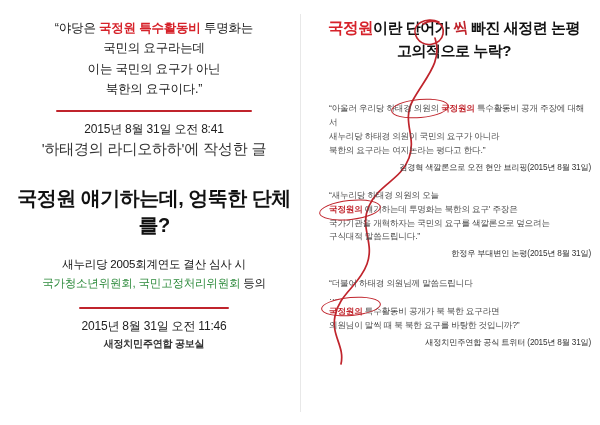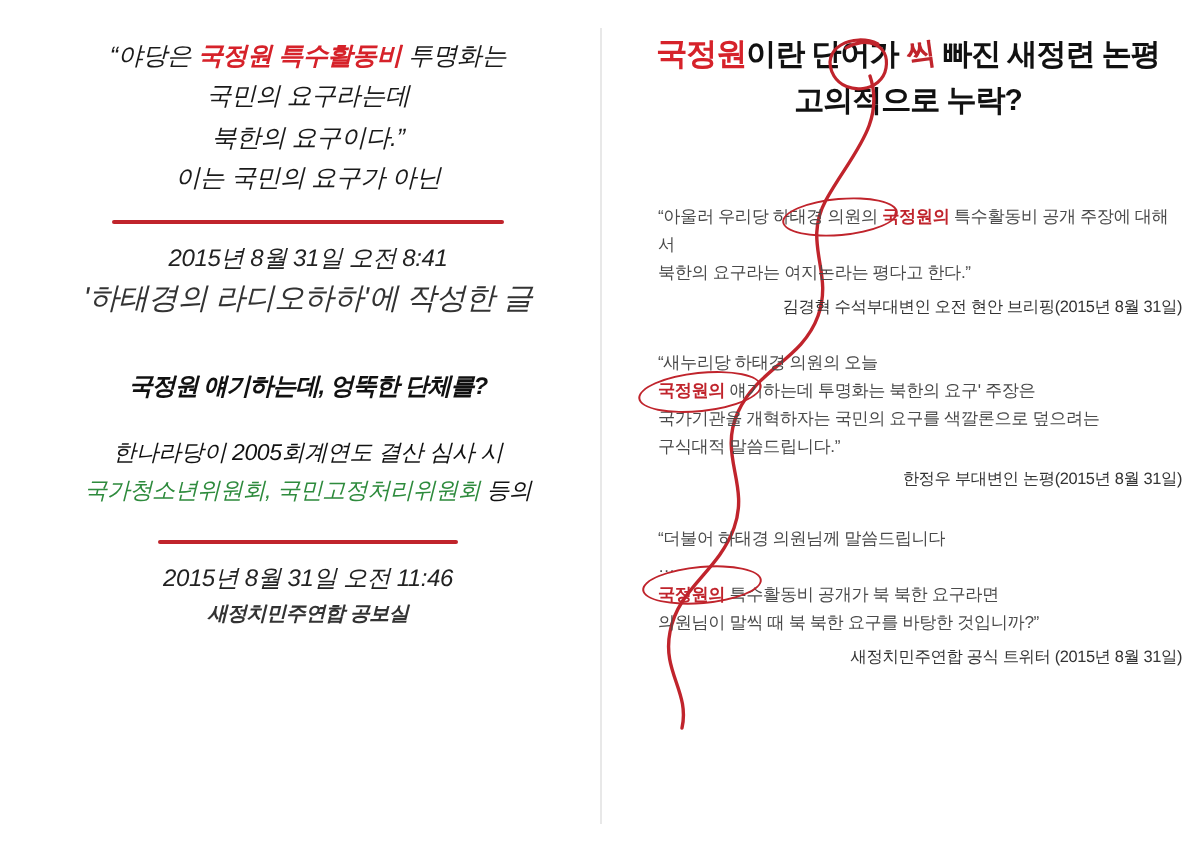--- a/index.html
+++ b/index.html
@@ -21,21 +21,20 @@
     width: 1px; height: 398px;
     background: #e8e8e8;
   }
 
   
   .left-col {
     position: absolute;
     left: 8px; top: 18px;
     width: 292px;
     text-align: center;
-    font-style: italic;
   }
 
   .quote-block {
     color: #1a1a1a;
     font-size: 12.5px;
     line-height: 1.62;
     letter-spacing: -0.2px;
     padding: 0 8px;
   }
   .quote-line { display: block; white-space: nowrap; }
@@ -57,21 +56,21 @@
   }
   .meta-src {
     font-size: 15px;
     color: #333;
     letter-spacing: -0.2px;
   }
   .meta-src.bold { font-weight: bold; font-size: 10px; }
 
   .headline2 {
     margin-top: 26px;
-    font-size: 12px;
+    font-size: 20px;
     font-weight: bold;
     color: #111;
     letter-spacing: -0.5px;
   }
 
   .body2 {
     margin-top: 16px;
     font-size: 11.5px;
     line-height: 1.66;
     color: #111;
@@ -157,33 +156,33 @@
 
   <div class="divider-v"></div>
 
   <div class="left-col">
 
     <div class="quote-block">
       <span class="quote-line">
         <span>“야당은 </span><span class="hl-red">국정원 특수활동비</span><span> 투명화는</span>
       </span>
       <span class="quote-line">국민의 요구라는데</span>
+      <span class="quote-line">이는 국민의 요구가 아닌</span>
       <span class="quote-line">북한의 요구이다.”</span>
-      <span class="quote-line">이는 국민의 요구가 아닌</span>
     </div>
 
     <div class="redline"></div>
 
     <div class="meta-date">2015년 8월 31일 오전 8:41</div>
     <div class="meta-src">'하태경의 라디오하하'에 작성한 글</div>
 
     <div class="headline2">국정원 얘기하는데, 엉뚝한 단체를?</div>
 
     <div class="body2">
-      <span class="b-line">한나라당이 2005회계연도 결산 심사 시</span>
+      <span class="b-line">새누리당 2005회계연도 결산 심사 시</span>
       <span class="b-line"><span class="green">국가청소년위원회, 국민고정처리위원회</span><span> 등의</span></span>
     </div>
 
     <div class="redline short" style="margin-top:14px;"></div>
 
     <div class="meta-date">2015년 8월 31일 오전 11:46</div>
     <div class="meta-src bold">새정치민주연합 공보실</div>
   </div>
 
   <div class="right-col">
@@ -198,23 +197,24 @@
     <svg class="curl" viewBox="0 0 292 410">
       <path d="M118 8 C128 2, 140 6, 138 18 C136 30, 118 32, 112 22 C104 8, 122 0, 134 6" fill="none" stroke="#c0242c" stroke-width="1.6" stroke-linecap="round"></path>
       <path d="M130 22 C138 46, 120 62, 108 84 C96 106, 112 120, 104 142
                C96 164, 74 168, 64 190 C54 212, 70 226, 62 248
                C54 270, 34 278, 30 300 C26 320, 40 330, 36 348" fill="none" stroke="#c0242c" stroke-width="1.7" stroke-linecap="round"></path>
     </svg>
 
     <div class="r-item" style="margin-top:40px;">
       <div class="r-text">
         <span class="tline"><span>“아울러 우리당 하태경 의원의 </span><span class="circ">국정원의</span><span> 특수활동비 공개 주장에 대해서</span></span>
+        <span class="tline">새누리당 하태경 의원이 국민의 요구가 아니라</span>
         <span class="tline">북한의 요구라는 여지논라는 평다고 한다.”</span>
       </div>
-      <div class="r-caption"><span class="src">김경혁 수석부대변인 오전 현안 브리핑(2015년 8월 31일)</span></div>
+      <div class="r-caption"><span class="src">김경혁 색깔론으로 오전 현안 브리핑(2015년 8월 31일)</span></div>
       <div class="oval" style="left:86px; top:-3px; width:58px; height:19px; transform:rotate(-5deg);"></div>
     </div>
 
     <div class="r-item" style="margin-top:16px;">
       <div class="r-text">
         <span class="tline">“새누리당 하태경 의원의 오늘</span>
         <span class="tline"><span class="circ">국정원의</span><span> 얘기하는데 투명화는 북한의 요구' 주장은</span></span>
         <span class="tline">국가기관을 개혁하자는 국민의 요구를 색깔론으로 덮으려는</span>
         <span class="tline">구식대적 말씀드립니다.”</span>
       </div>

